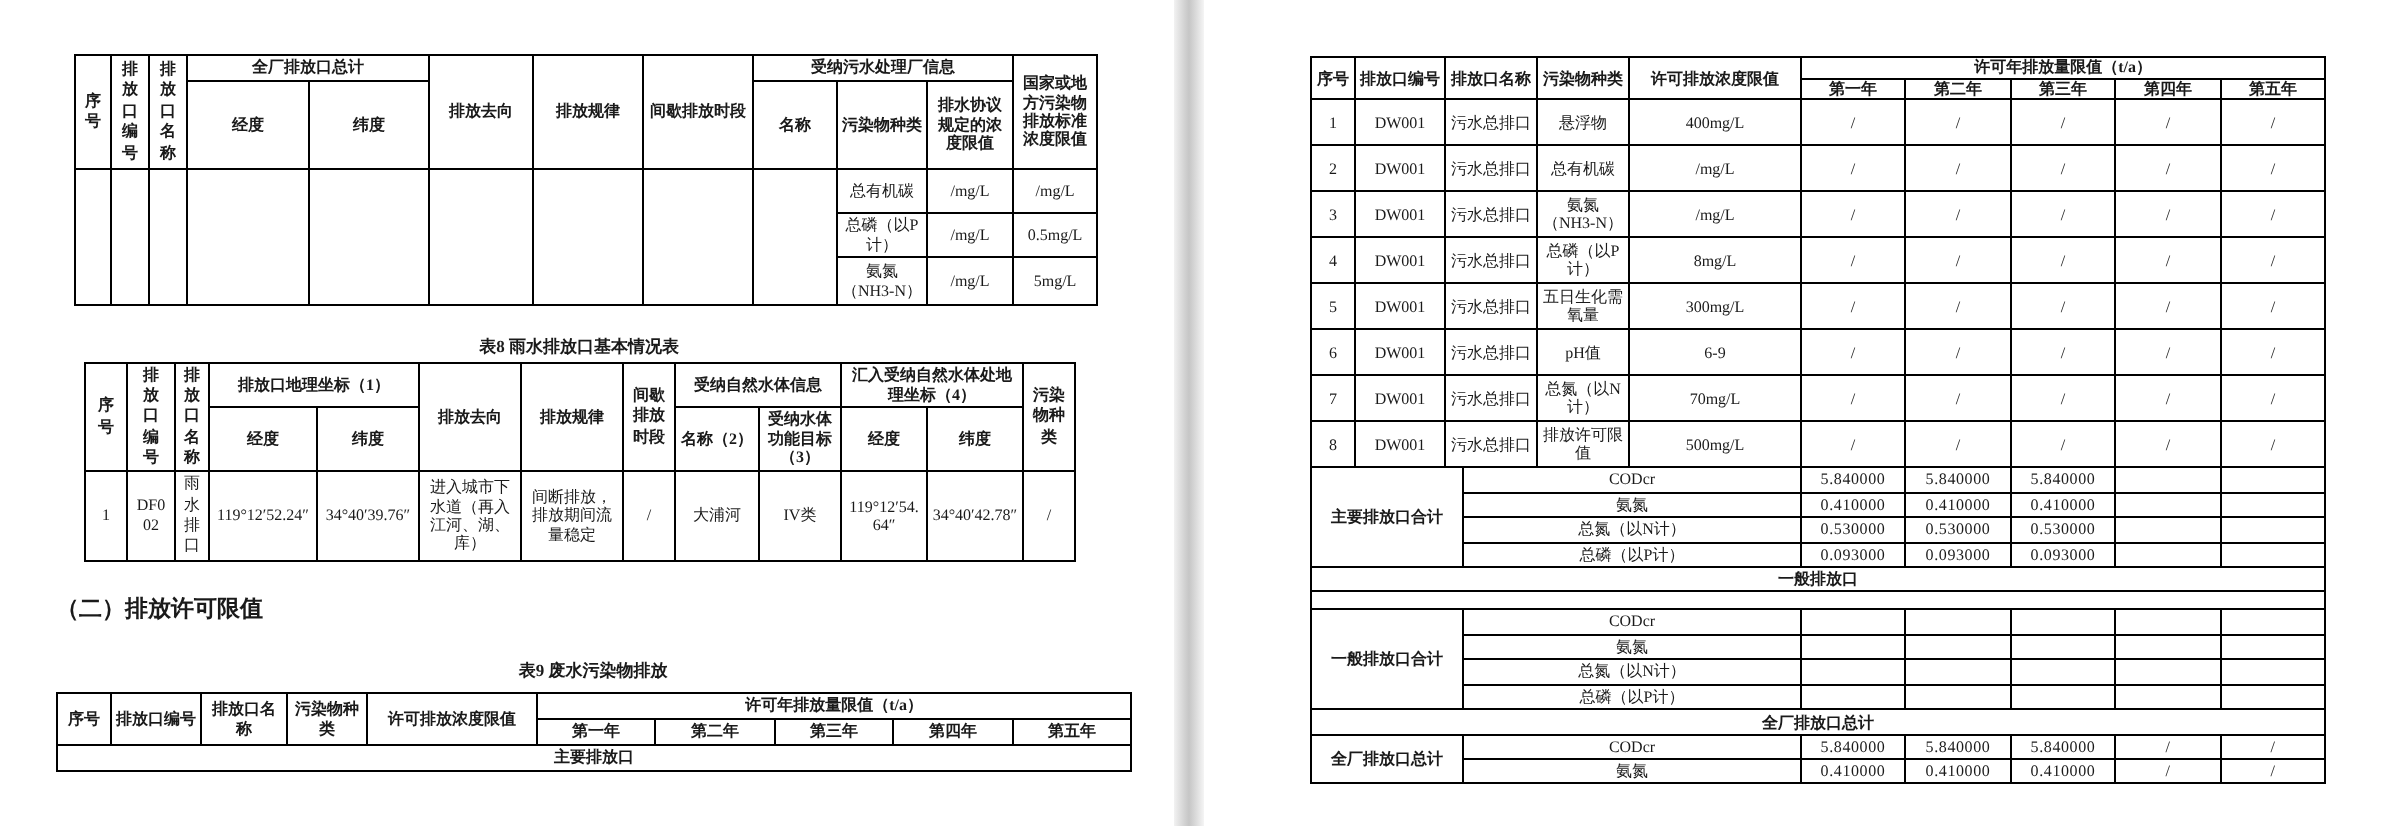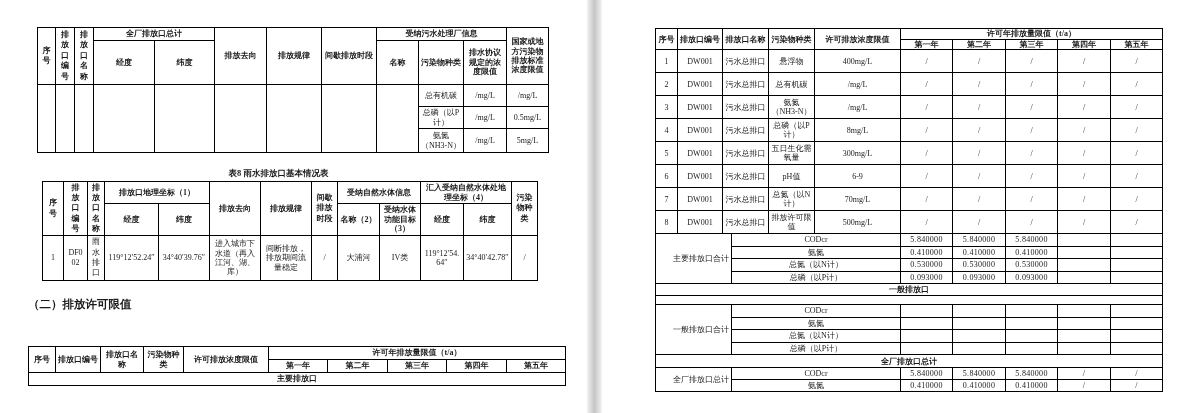--- a/index.html
+++ b/index.html
@@ -24,21 +24,21 @@
   }
   tr.h td, td.hd { font-weight:bold; }
   td.vt { word-break:break-all; padding:0 4px; line-height:1.3; }
   td.num { font-family:Liberation Serif, serif; letter-spacing:0.3px; }
   .abs { position:absolute; }
   .tbl-title { position:absolute; font-weight:bold; font-size:8.5px; text-align:center; }
   .section-heading { position:absolute; font-weight:bold; font-size:11.5px; font-family:"Liberation Sans","DejaVu Sans",sans-serif; }
   .stack table { margin-top:-1px; }
   .stack table:first-child { margin-top:0; }
   td.band { font-weight:bold; }
-  td.lbl { font-weight:normal;text-align:right; }
+  td.lbl { font-weight:bold; }
 </style>
 </head>
 <body>
 
 <div class="page" id="page-left">
 
   <table class="abs" style="left:37px; top:27px; width:511px;">
     <colgroup>
       <col style="width:18px">
         <col style="width:19px">
@@ -92,21 +92,21 @@
       <td>0.5mg/L</td>
     </tr>
     <tr style="height:24px">
       <td>氨氮（NH3-N）</td>
       <td>/mg/L</td>
       <td>5mg/L</td>
     </tr>
   </tbody>
     </table>
 
-  <div class="tbl-title" style="left:31px; top:168px; width:495px;">表8 雨水排放口基本情况表</div>
+  <div class="tbl-title" style="left:42px; top:168px; width:495px;">表8 雨水排放口基本情况表</div>
 
   <table class="abs" style="left:42px; top:181px; width:495px;">
     <colgroup>
       <col style="width:21px">
         <col style="width:24px">
         <col style="width:17px">
       <col style="width:54px">
         <col style="width:51px">
         <col style="width:51px">
       <col style="width:51px">
@@ -151,20 +151,21 @@
       <td>IV类</td>
       <td>119°12′54.64″</td>
       <td>34°40′42.78″</td>
       <td>/</td>
     </tr>
   </tbody>
     </table>
 
   <div class="section-heading" style="left:28px; top:297px;">（二）排放许可限值</div>
 
+  <div class="tbl-title" style="left:28px; top:330px; width:537px;">表9  废水污染物排放</div>
 
   <table class="abs" style="left:28px; top:346px; width:537px;">
     <colgroup>
       <col style="width:27px">
         <col style="width:45px">
         <col style="width:43px">
       <col style="width:40px">
         <col style="width:85px">
         <col style="width:59px">
       <col style="width:60px">

